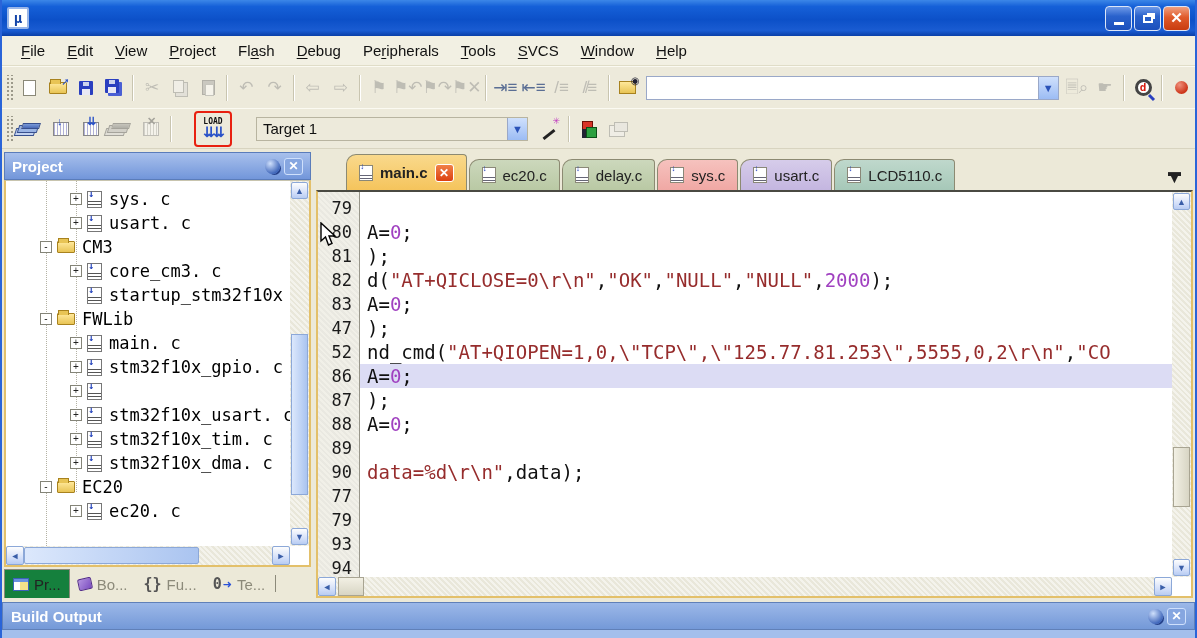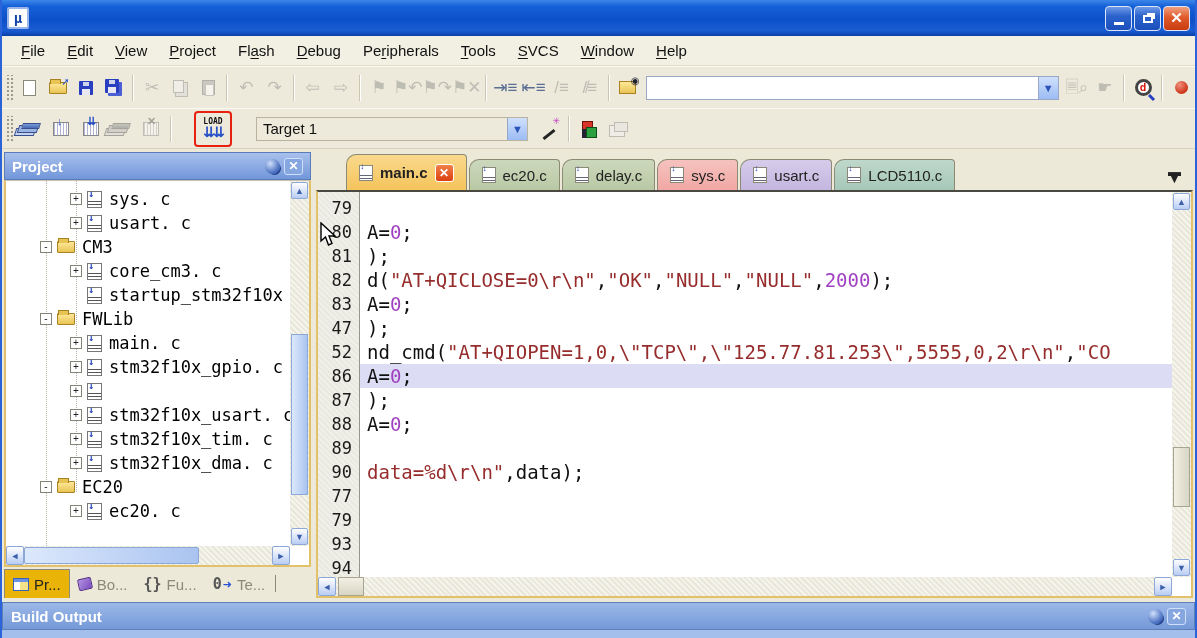--- a/index.html
+++ b/index.html
@@ -110,21 +110,21 @@
   .sthumb { background:linear-gradient(90deg,#dce8fc,#aac4f0); border:1px solid #8ca8d8; border-radius:2px; }
   .vsb { position:absolute; top:0; right:0; bottom:19px; width:19px; }
   .hsb { position:absolute; left:0; right:19px; bottom:0; height:19px; display:flex; }
   .tree-vsb-up { position:absolute; top:1px; right:1px; width:17px; height:17px; }
   .tree-vsb-dn { position:absolute; bottom:1px; right:1px; width:17px; height:17px; }
   .tree-vsb-th { position:absolute; right:1px; top:42%; height:44%; width:17px; background:linear-gradient(90deg,#dce8fc,#aac4f0); border:1px solid #8ca8d8; }
 
   
   .bottom-tabs { height:31px; display:flex; align-items:stretch; background:#ece9d8; padding-top:2px; flex:0 0 auto; font-size:15px; }
   .btab { display:flex; align-items:center; gap:5px; padding:0 8px; color:#8c8a7a; border-top:1px solid transparent; }
-  .btab.active { background:#eab308; border:1px solid #8c8a7a; border-bottom:none; color:#222;justify-content:space-between; }
+  .btab.active { background:#15803d; border:1px solid #8c8a7a; border-bottom:none; color:#222;justify-content:space-between; }
   .btab-sep { width:1px; background:#8c8a7a; margin:6px 2px; }
   .bic-proj { width:16px; height:13px; background:#fff; border:1px solid #3a62b8; box-shadow:inset 0 3px 0 #6a92e0, inset -8px 0 0 #f4e28a; }
   .bic-book { width:14px; height:12px; background:linear-gradient(135deg,#b493e0,#7a4cc0); border:1px solid #50288a; transform:rotate(-12deg); border-radius:2px; }
   .bic-txt { font-weight:bold; color:#555; font-size:15px; font-family:"DejaVu Sans Mono",monospace; }
   .bic-arr { color:#2a52d8; font-size:11px; margin-left:-4px; }
 
   
   .editor-area { flex:1 1 auto; display:flex; flex-direction:column; min-width:0; min-height:0; }
   .tabbar { height:38px; display:flex; align-items:flex-end; padding-left:30px; flex:0 0 auto; position:relative; }
   .etab { height:31px; display:flex; align-items:center; gap:7px; padding:0 12px; font-size:15px; color:#222;

